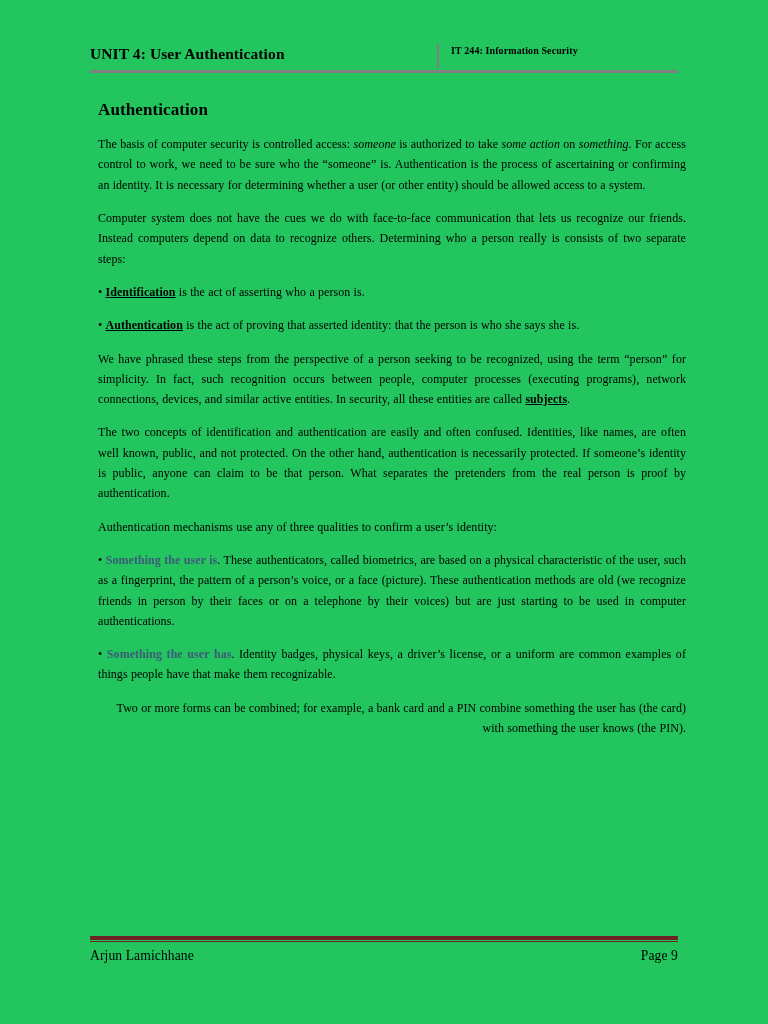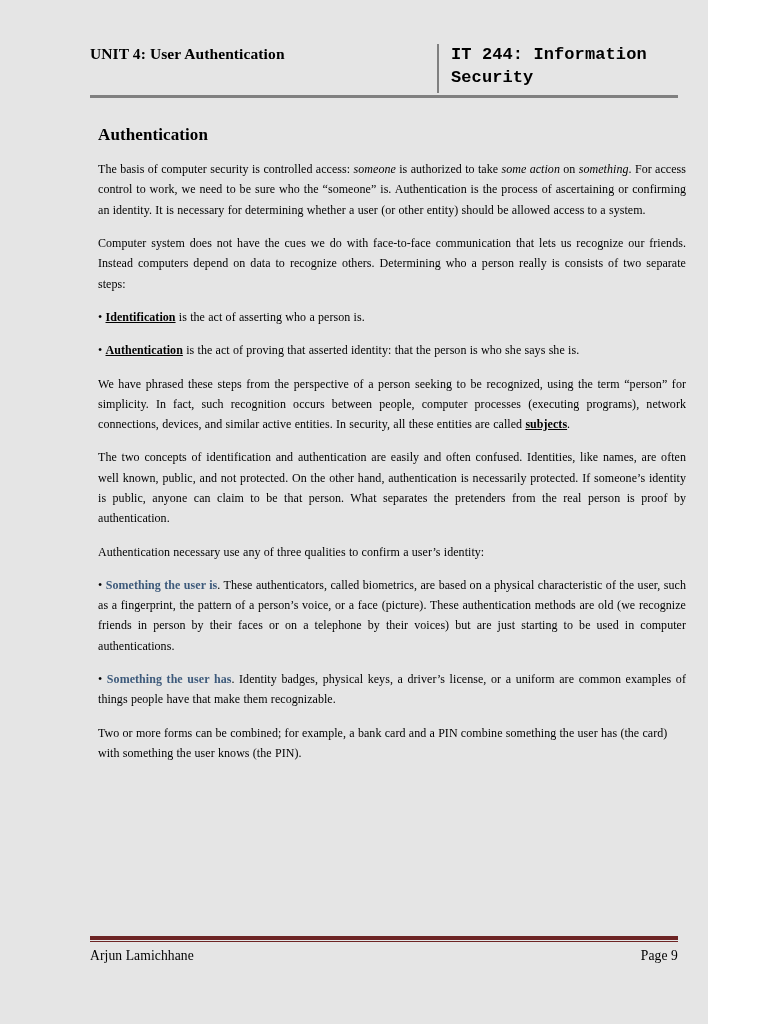--- a/index.html
+++ b/index.html
@@ -10,25 +10,25 @@
   body {
     width: 768px;
     height: 1024px;
     font-family: "Liberation Serif", "DejaVu Serif", serif;
     color: #000000;
     -webkit-font-smoothing: antialiased;
   }
 
   .page {
     position: relative;
-    width: 708px;
+    width: 768px;
     height: 1024px;
     box-sizing: border-box;
     padding: 0 90px;
-    background: #e5e5e5;
+    background: #22c55e;
   }
 
   
   .doc-header {
     padding-top: 44px;
   }
   .header-row {
     display: flex;
     align-items: flex-start;
     width: 588px;
@@ -43,26 +43,25 @@
   }
   .header-divider {
     flex: 0 0 auto;
     width: 2px;
     align-self: stretch;
     background: #808080;
     margin-right: 12px;
   }
   .header-right {
     flex: 1 1 auto;
-    font-size: 17px;
+    font-size: 10px;
     font-weight: bold;
     letter-spacing: 0.1px;
     line-height: 1.35;
     padding-bottom: 3px;
-    font-family: Liberation Mono, monospace;
   }
   .header-rule {
     width: 588px;
     height: 3px;
     background: #808080;
     margin-top: 2px;
   }
 
   
   .content {
@@ -80,21 +79,21 @@
   p.para {
     font-size: 12px;
     line-height: 20.3px;
     margin: 0 0 13px 0;
     text-align: justify;
     text-justify: inter-word;
     letter-spacing: 0.05px;
     word-spacing: 0.2px;
   }
   p.para.last-left {
-    text-align: left;
+    text-align: right;
   }
   .b {
     font-weight: bold;
     text-decoration: underline;
   }
   .i {
     font-style: italic;
   }
   .accent {
     font-weight: bold;
@@ -145,21 +144,21 @@
   <div class="content">
     <h1 class="section-title">Authentication</h1>
 
     <div>
       <p class="para">The basis of computer security is controlled access: <span class="i">someone</span> is authorized to take <span class="i">some action</span> on <span class="i">something</span>. For access control to work, we need to be sure who the “someone” is. Authentication is the process of ascertaining or confirming an identity. It is necessary for determining whether a user (or other entity) should be allowed access to a system.</p>
       <p class="para">Computer system does not have the cues we do with face-to-face communication that lets us recognize our friends. Instead computers depend on data to recognize others. Determining who a person really is consists of two separate steps:</p>
       <p class="para">• <span class="b">Identification</span> is the act of asserting who a person is.</p>
       <p class="para">• <span class="b">Authentication</span> is the act of proving that asserted identity: that the person is who she says she is.</p>
       <p class="para">We have phrased these steps from the perspective of a person seeking to be recognized, using the term “person” for simplicity. In fact, such recognition occurs between people, computer processes (executing programs), network connections, devices, and similar active entities. In security, all these entities are called <span class="b">subjects</span>.</p>
       <p class="para">The two concepts of identification and authentication are easily and often confused. Identities, like names, are often well known, public, and not protected. On the other hand, authentication is necessarily protected. If someone’s identity is public, anyone can claim to be that person. What separates the pretenders from the real person is proof by authentication.</p>
-      <p class="para">Authentication necessary use any of three qualities to confirm a user’s identity:</p>
+      <p class="para">Authentication mechanisms use any of three qualities to confirm a user’s identity:</p>
       <p class="para">• <span class="accent">Something the user is</span>. These authenticators, called biometrics, are based on a physical characteristic of the user, such as a fingerprint, the pattern of a person’s voice, or a face (picture). These authentication methods are old (we recognize friends in person by their faces or on a telephone by their voices) but are just starting to be used in computer authentications.</p>
       <p class="para">• <span class="accent">Something the user has</span>. Identity badges, physical keys, a driver’s license, or a uniform are common examples of things people have that make them recognizable.</p>
       <p class="para last-left">Two or more forms can be combined; for example, a bank card and a PIN combine something the user has (the card) with something the user knows (the PIN).</p>
     </div>
   </div>
 
   <div class="doc-footer">
     <div class="footer-rule-thick"></div>
     <div class="footer-rule-thin"></div>
     <div class="footer-row">

